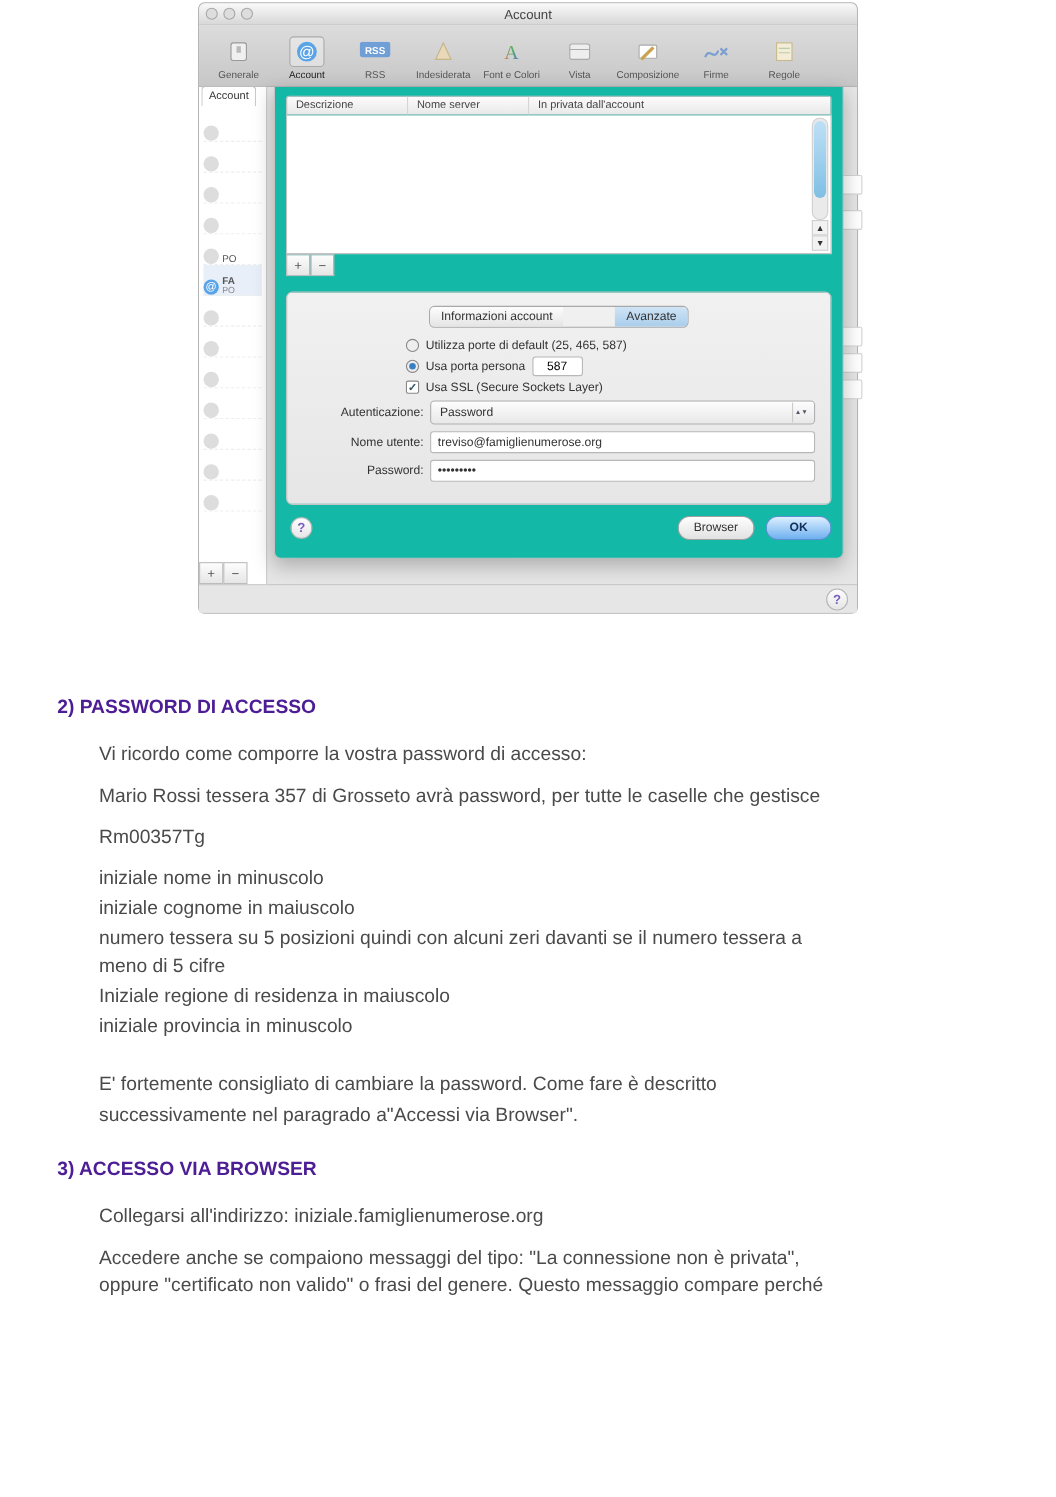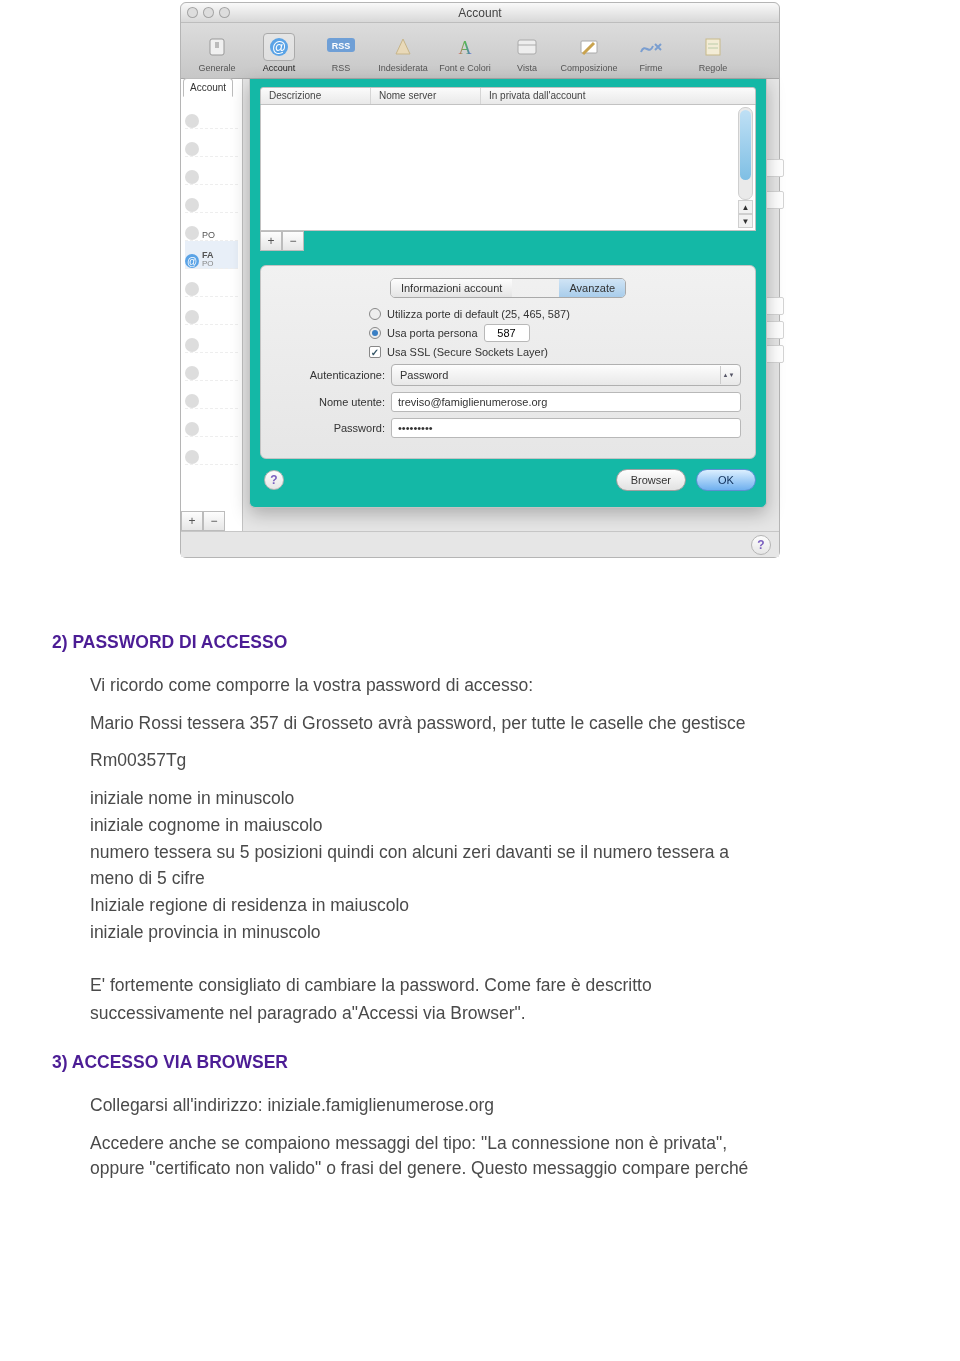--- a/index.html
+++ b/index.html
@@ -153,21 +153,21 @@
     display:flex;align-items:center;justify-content:center;font-size:12px;color:#7a5fbf;font-weight:bold;
   }
   .dlg-btns { display:flex; gap:10px; }
   .aqua-btn {
     min-width:60px; height:22px; border-radius:11px; border:1px solid #a0a0a0;
     background:linear-gradient(#fefefe,#e2e2e2); font-size:11px; display:flex;align-items:center;justify-content:center; padding:0 14px;
   }
   .aqua-btn.default {
     border-color:#5b8fd1;
     background:linear-gradient(#dcefff,#6fb0ef);
-    color:#10305a; font-weight:400;
+    color:#10305a; font-weight:700;
   }
   .outer-bottom {
     height: 26px; border-top:1px solid #c7c7c7; background:#e6e6e6;
     display:flex; justify-content:flex-end; align-items:center; padding:0 8px;
   }
   .right-col-select {
     position:absolute; right:14px; top:286px;
     width:18px;height:20px; border:1px solid #b0b0b0; border-radius:4px; background:linear-gradient(#fdfdfd,#e8e8e8);
     display:flex;flex-direction:column;align-items:center;justify-content:center;font-size:6px;color:#556;
   }

